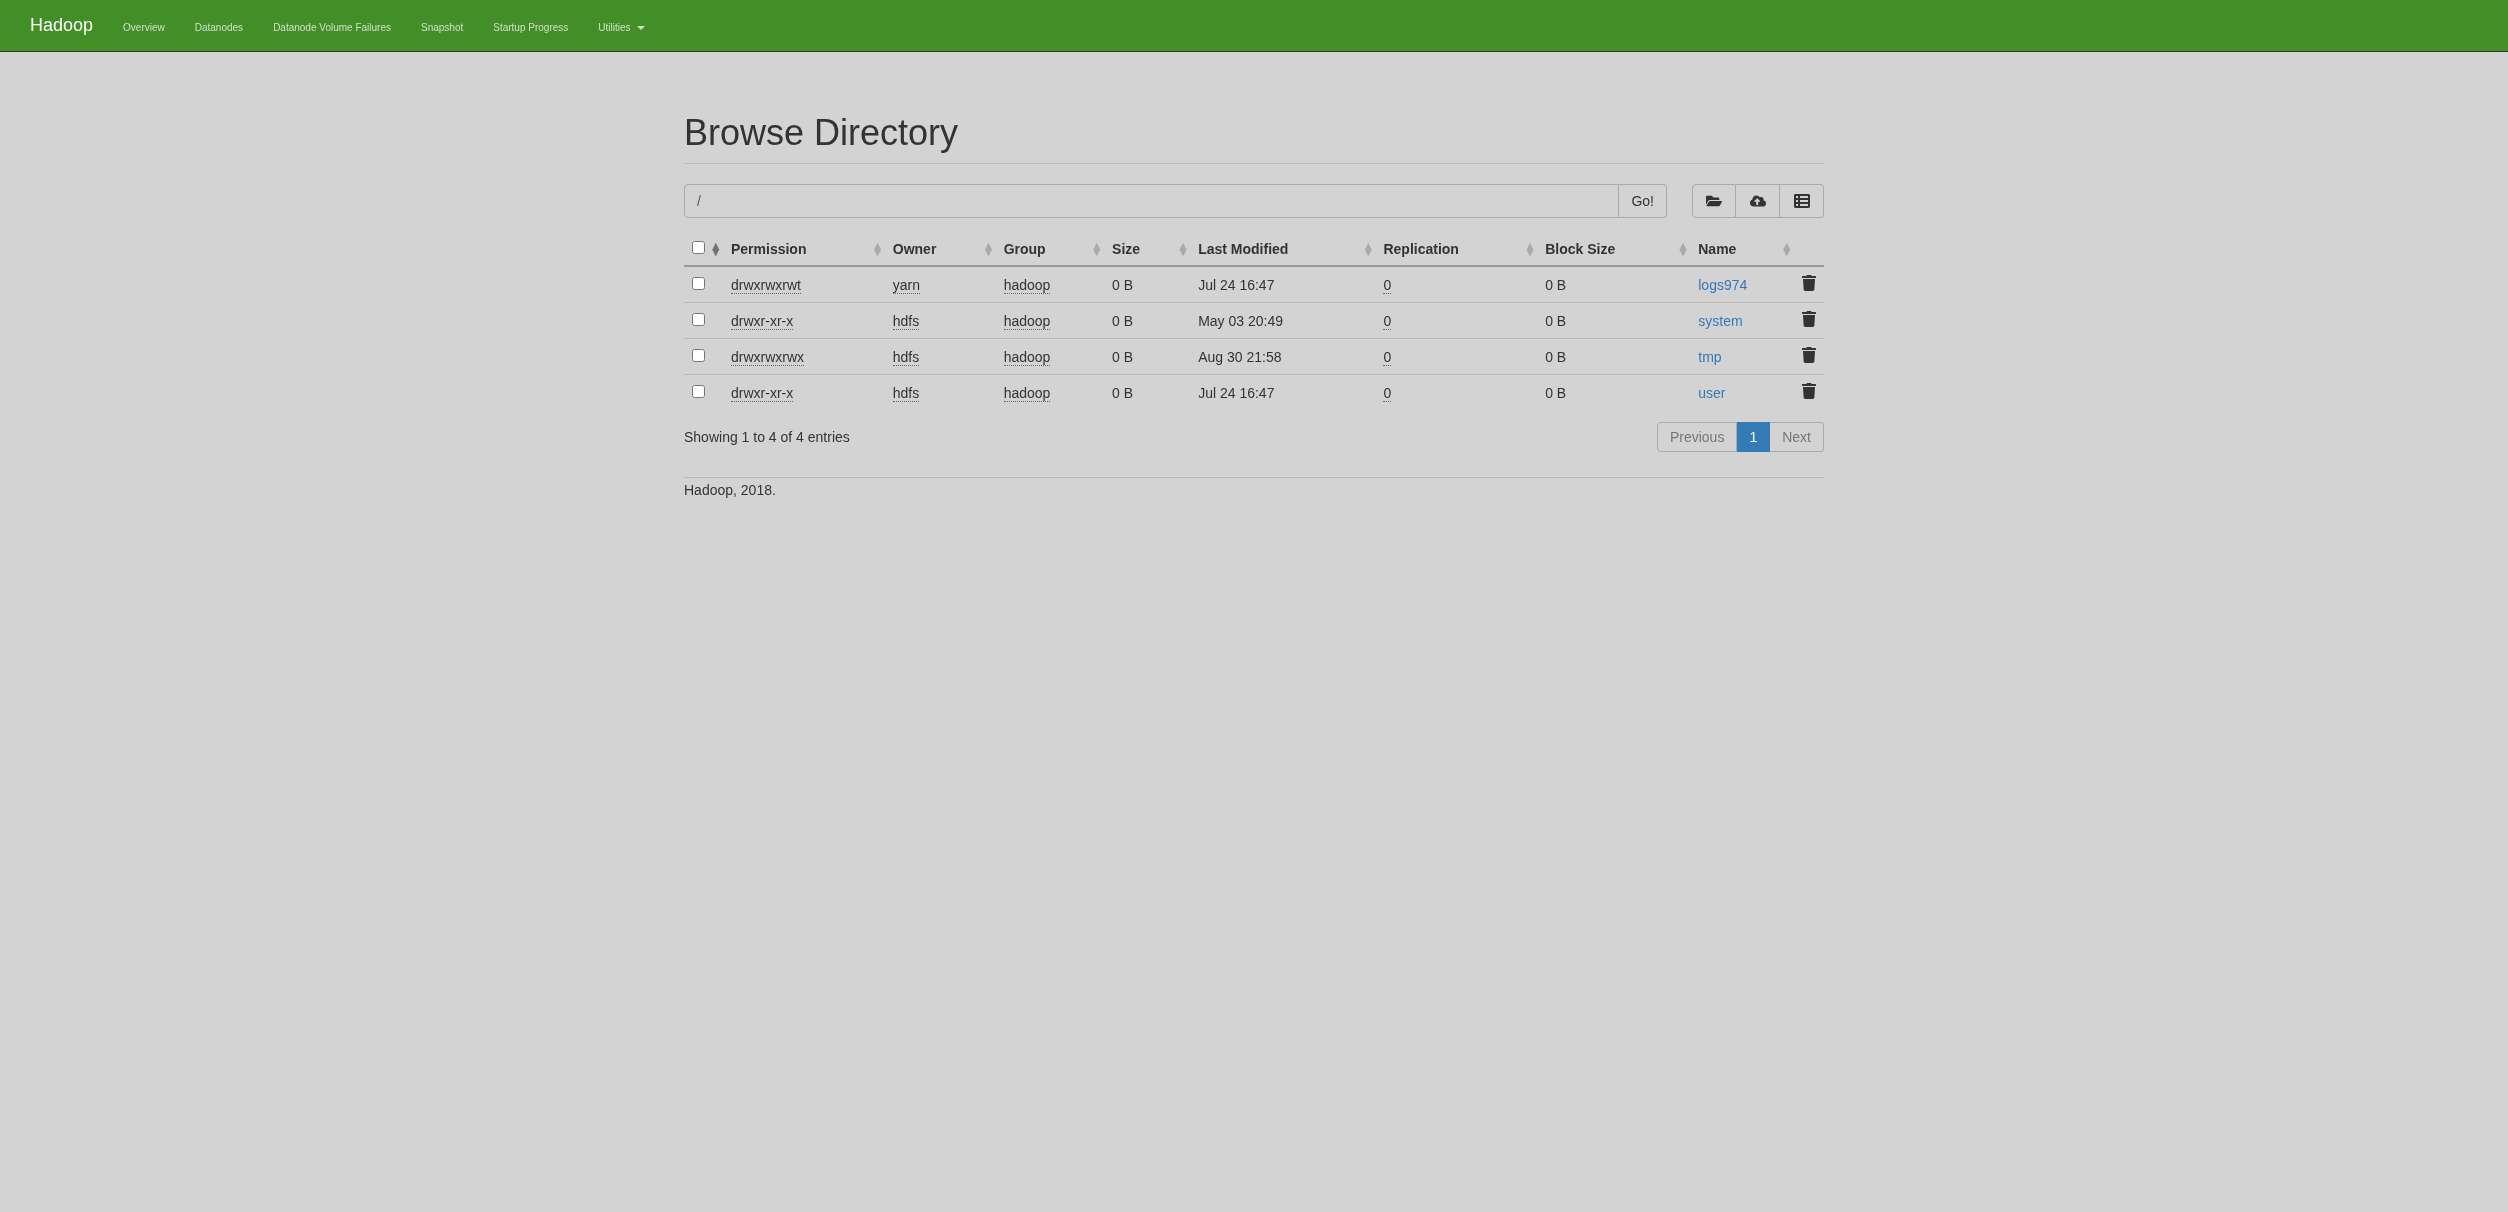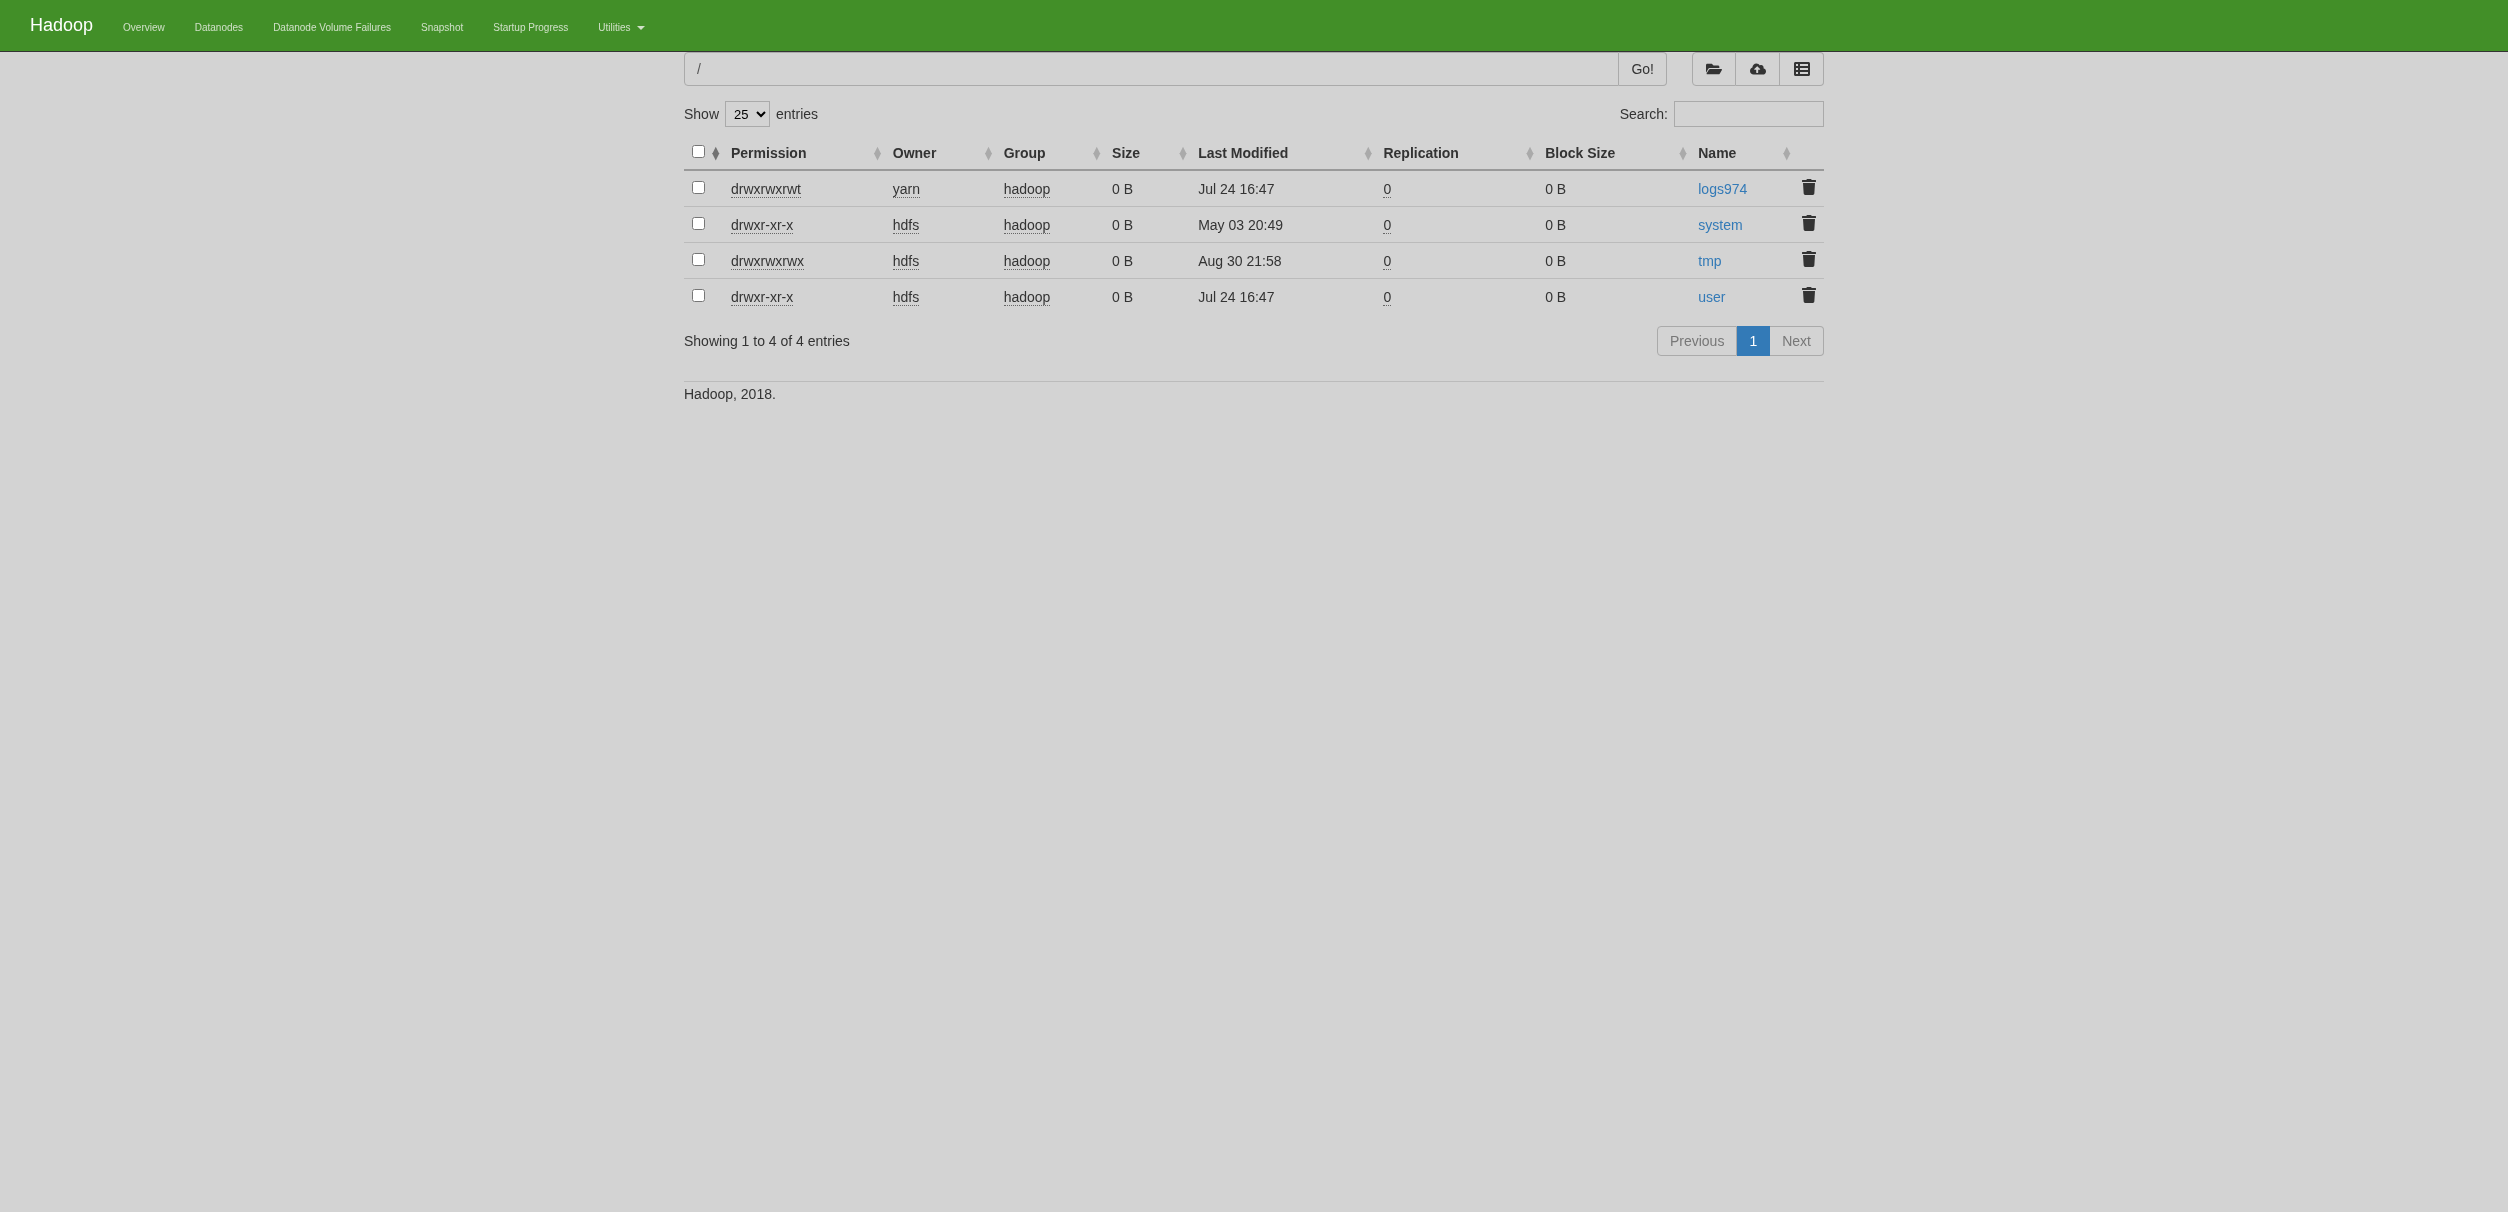--- a/index.html
+++ b/index.html
@@ -65,20 +65,23 @@
     <li><a class="nav-item">Overview</a></li>
     <li><a class="nav-item">Datanodes</a></li>
     <li><a class="nav-item">Datanode Volume Failures</a></li>
     <li><a class="nav-item">Snapshot</a></li>
     <li><a class="nav-item">Startup Progress</a></li>
     <li><a class="nav-item"><span>Utilities</span> <span class="caret"></span></a></li>
   </ul>
 </nav>
 
 <div class="container">
+  <div class="page-header">
+    <h1>Browse Directory</h1>
+  </div>
 
   <div class="path-row">
     <div class="input-group">
       <input class="path-input" type="text" value="/" style="">
       <button class="btn btn-go">Go!</button>
     </div>
     <div class="btn-group">
       <button class="btn" title="Open">
         <svg class="icon-svg" viewBox="0 0 576 512">
             <path d="M572.694 292.093L500.27 416.248A63.997 63.997 0 0 1 444.989 448H45.025c-18.523 0-30.064-20.093-20.731-36.093l72.424-124.155A64 64 0 0 1 152 256h399.964c18.523 0 30.064 20.093 20.73 36.093zM152 224h328v-48c0-26.51-21.49-48-48-48H272l-64-64H48C21.49 64 0 85.49 0 112v278.046l69.077-118.418C86.214 242.25 117.989 224 152 224z"></path>
@@ -90,33 +93,20 @@
           </svg>
       </button>
       <button class="btn" title="List">
         <svg class="icon-svg" viewBox="0 0 512 512">
             <path d="M464 32H48C21.49 32 0 53.49 0 80v352c0 26.51 21.49 48 48 48h416c26.51 0 48-21.49 48-48V80c0-26.51-21.49-48-48-48zM128 416H64v-64h64v64zm0-128H64v-64h64v64zm0-128H64V96h64v64zm320 256H192v-64h256v64zm0-128H192v-64h256v64zm0-128H192V96h256v64z"></path>
           </svg>
       </button>
     </div>
   </div>
 
-  <div class="table-controls">
-    <div class="show-entries">
-      <span>Show</span>
-      <select class="entries-select">
-        <option>25</option>
-      </select>
-      <span>entries</span>
-    </div>
-    <div class="search-box">
-      <span>Search:</span>
-      <input class="search-input" type="search" style="">
-    </div>
-  </div>
 
   <table>
     <thead>
       <tr>
         <th style="width:30px;"><input type="checkbox" style=""><span class="sort-icon active">▴<br>▾</span></th>
         <th><span>Permission</span><span class="sort-icon">▴<br>▾</span></th>
         <th><span>Owner</span><span class="sort-icon">▴<br>▾</span></th>
         <th><span>Group</span><span class="sort-icon">▴<br>▾</span></th>
         <th><span>Size</span><span class="sort-icon">▴<br>▾</span></th>
         <th><span>Last Modified</span><span class="sort-icon">▴<br>▾</span></th>

